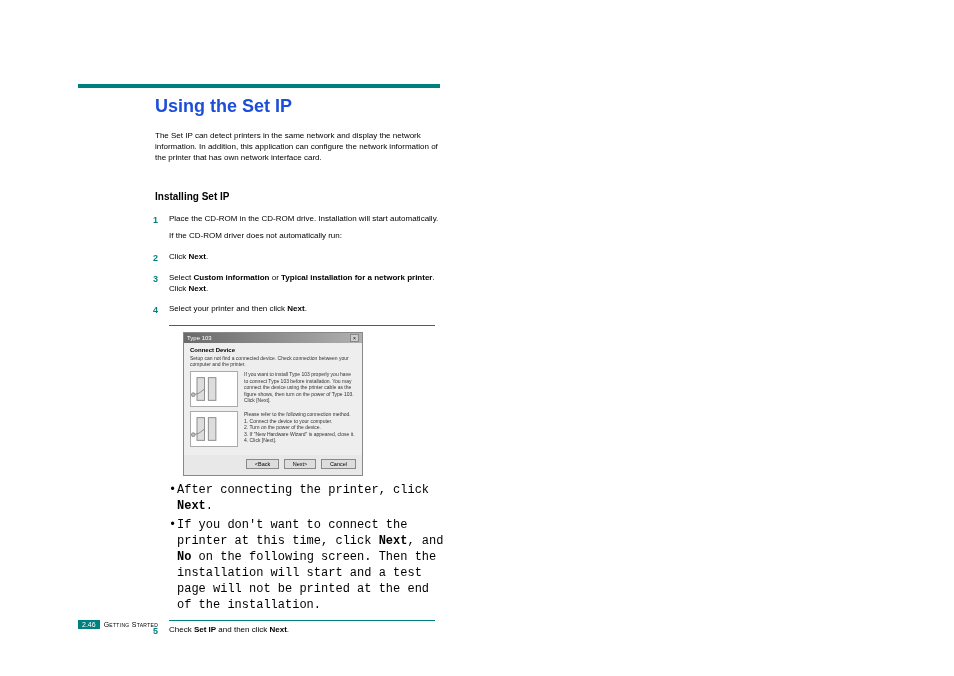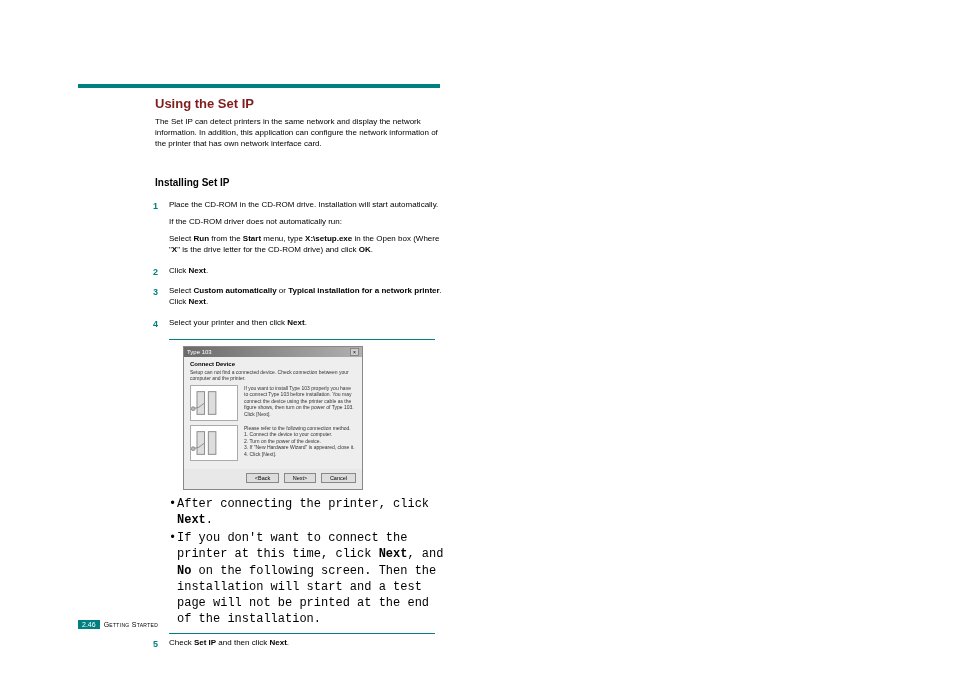--- a/index.html
+++ b/index.html
@@ -19,24 +19,24 @@
     height: 4px;
     background: #008080;
   }
   .content {
     position: absolute;
     left: 155px;
     top: 96px;
     width: 290px;
   }
   h1 {
-    font-size: 13px;
+    font-size: 18px;
     font-weight: bold;
-    margin-bottom: 6px;
-    color: #7f1d1d;
+    margin-bottom: 14px;
+    color: #1d4ed8;
   }
   .intro {
     font-size: 8px;
     line-height: 1.35;
     margin-bottom: 28px;
   }
   h2 {
     font-size: 10px;
     font-weight: bold;
     margin-bottom: 12px;
@@ -216,29 +216,26 @@
   <h1>Using the Set IP</h1>
 
   <p class="intro">The Set IP can detect printers in the same network and display the network information. In addition, this application can configure the network information of the printer that has own network interface card.</p>
 
   <h2>Installing Set IP</h2>
 
   <ol class="steps">
     <li>
       <span>Place the CD-ROM in the CD-ROM drive. Installation will start automatically.</span>
       <div class="substep">If the CD-ROM driver does not automatically run:</div>
-      <div class="substep">
-        <span>Select </span><b>Run</b><span> from the </span><b>Start</b><span> menu, type </span><b>X:\setup.exe</b><span> in the Open box (Where "</span><b>X</b><span>" is the drive letter for the CD-ROM drive) and click </span><b>OK</b><span>.</span>
-      </div>
     </li>
     <li>
       <span>Click </span><b>Next</b><span>.</span>
     </li>
     <li>
-      <span>Select </span><b>Custom automatically</b><span> or </span><b>Typical installation for a network printer</b><span>. Click </span><b>Next</b><span>.</span>
+      <span>Select </span><b>Custom information</b><span> or </span><b>Typical installation for a network printer</b><span>. Click </span><b>Next</b><span>.</span>
     </li>
     <li>
       <span>Select your printer and then click </span><b>Next</b><span>.</span>
     </li>
   </ol>
 
   <hr class="note-hr-top">
 
 
   <div class="dialog-img">

